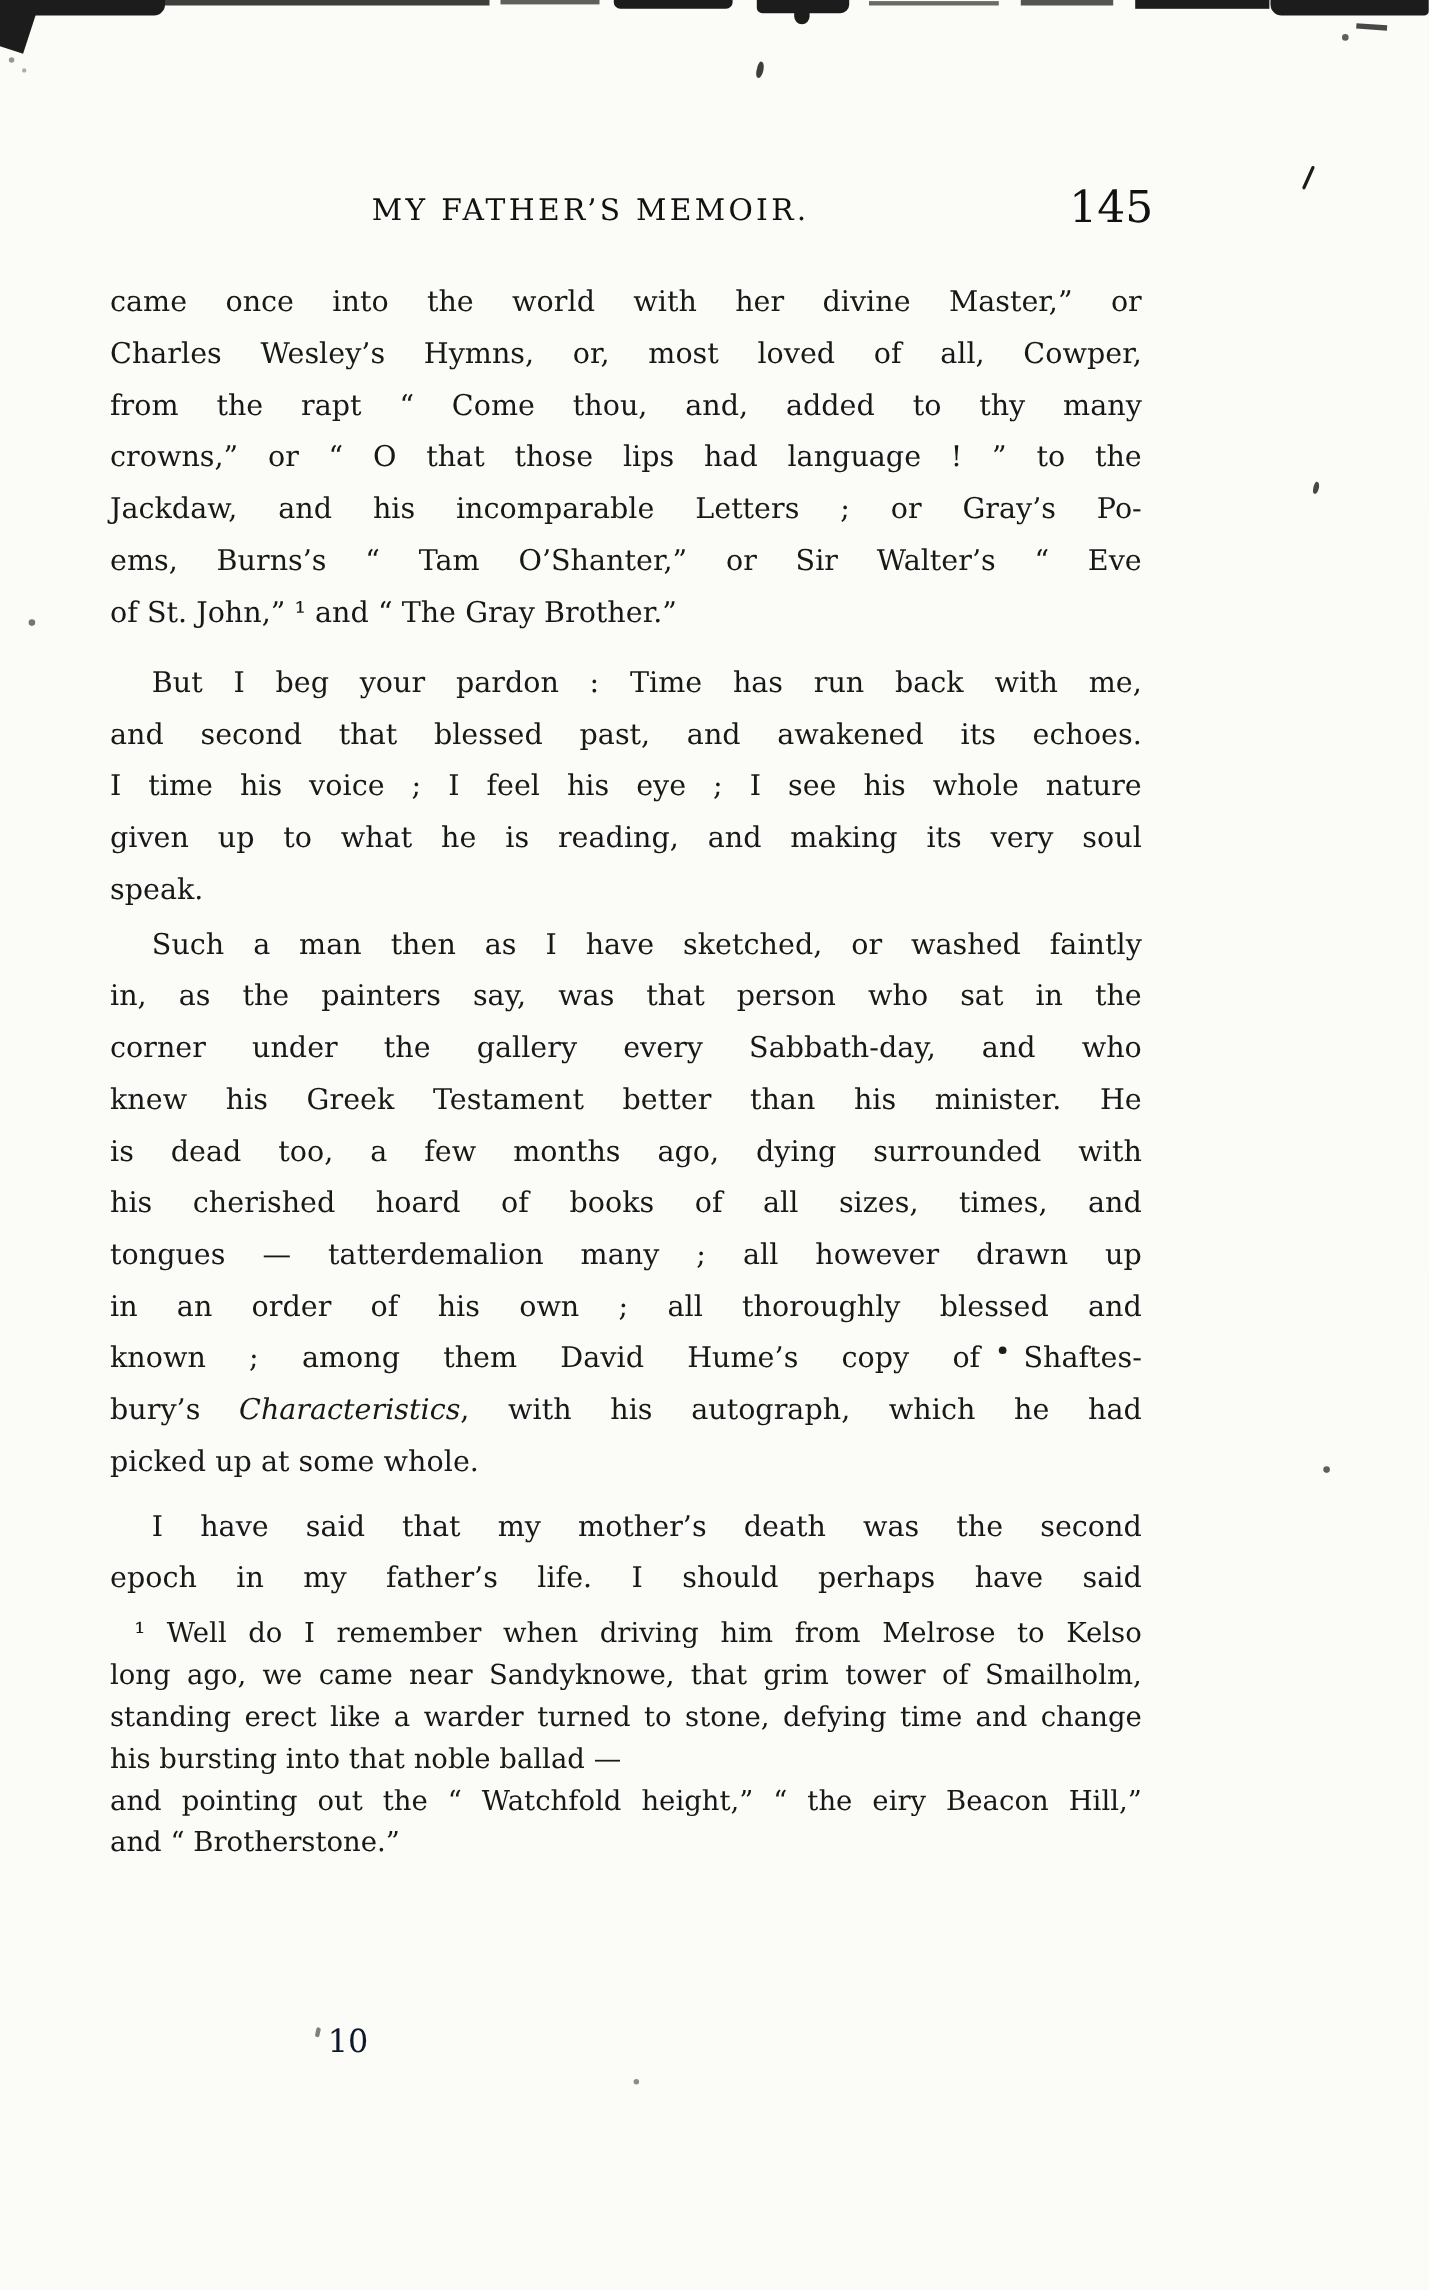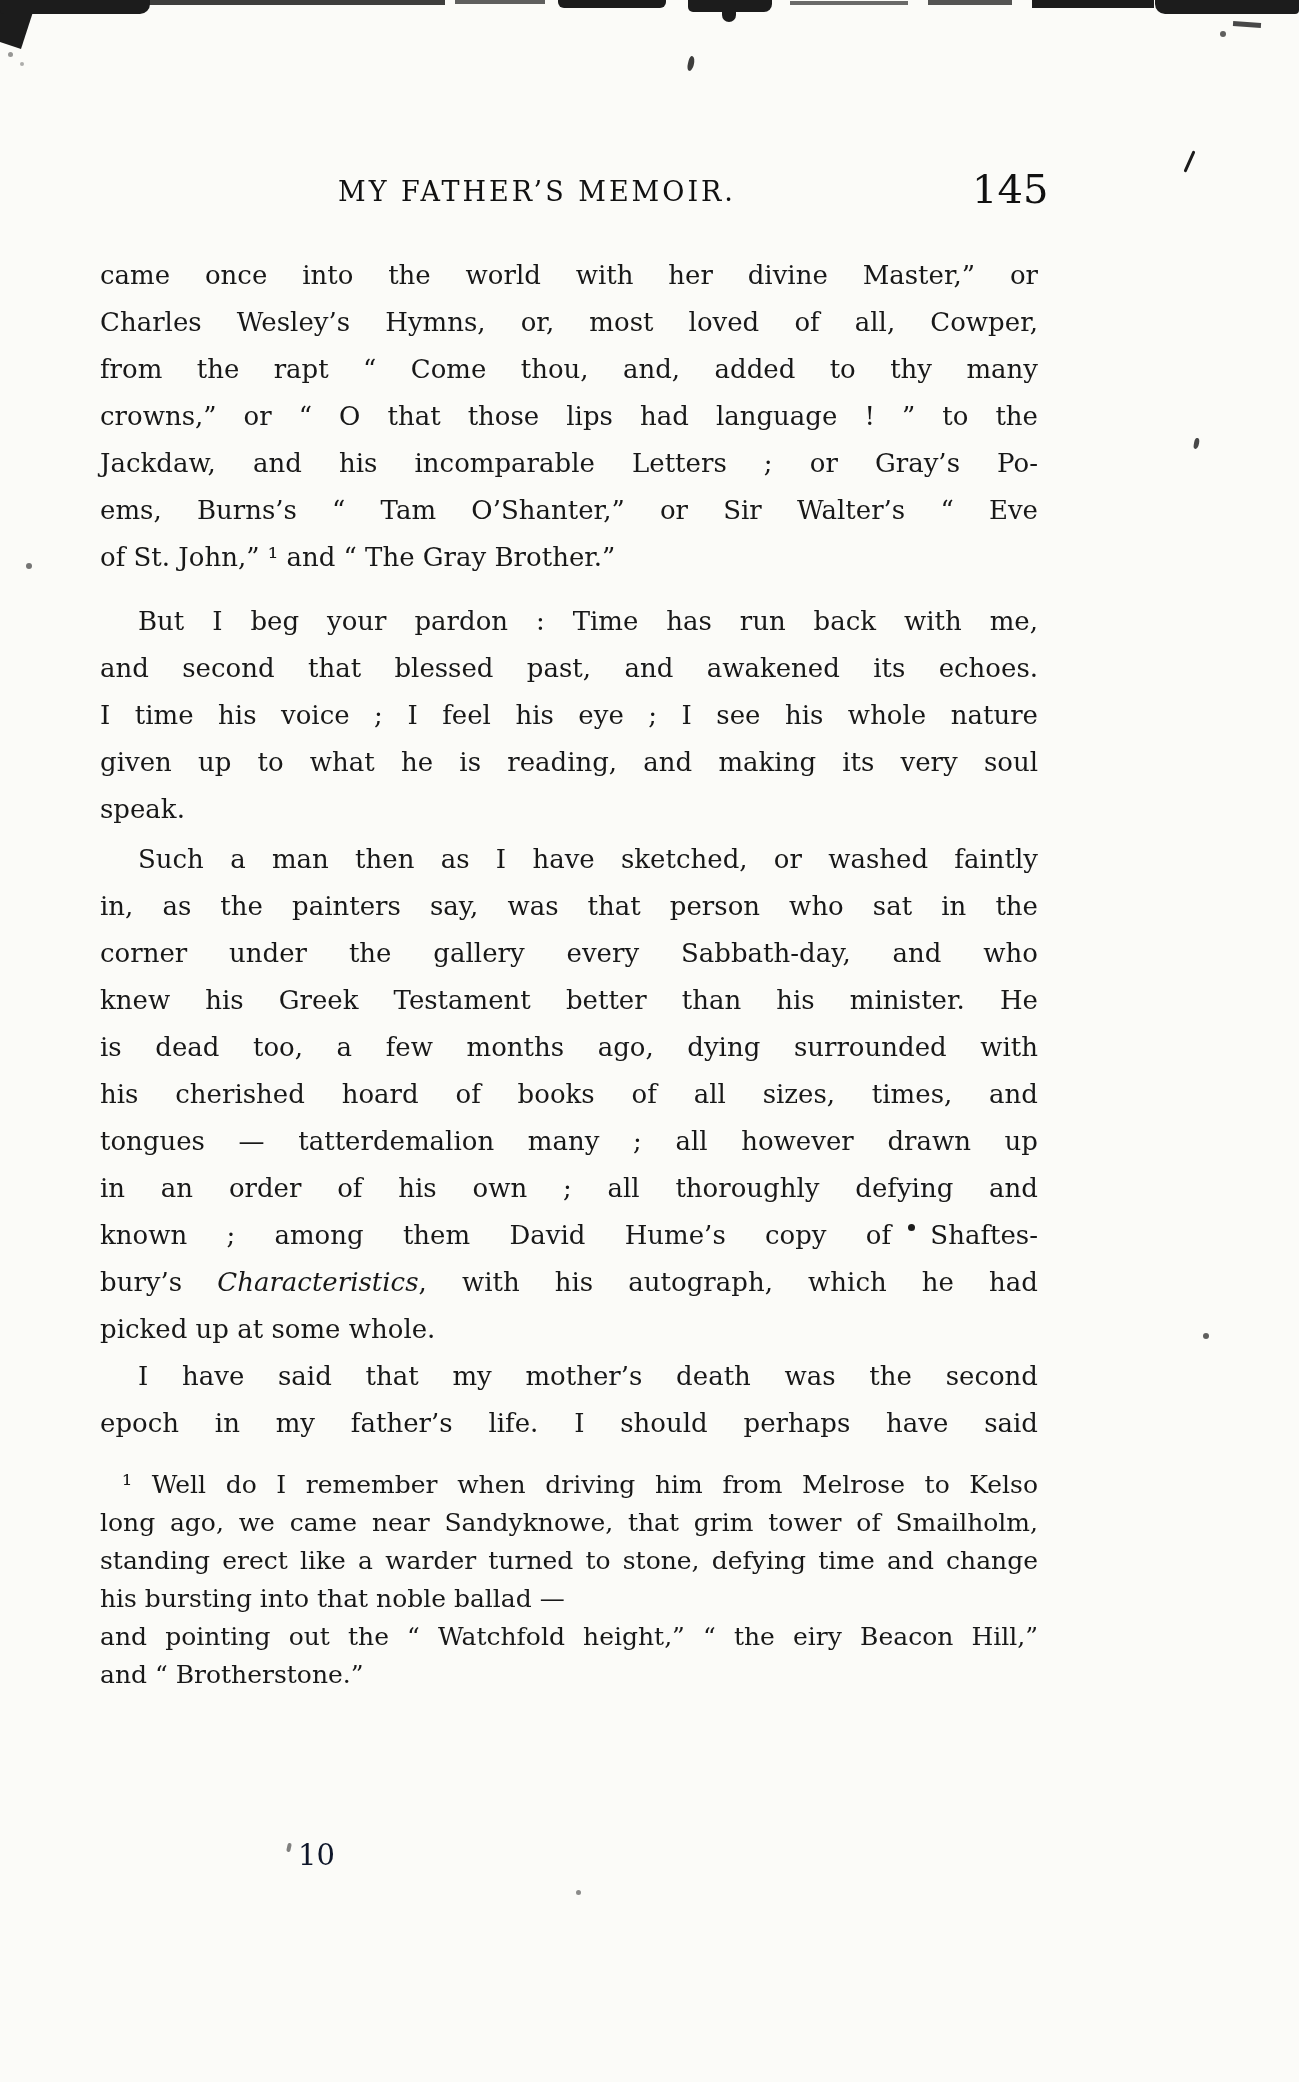--- a/index.html
+++ b/index.html
@@ -27,21 +27,21 @@
   .body-text { position:absolute; left:100px; top:252px; width:938px; }
   .bline {
     font-size:26px; line-height:47px; height:47px;
     text-align:justify; text-align-last:justify; text-justify:inter-word;
     white-space:normal; overflow:visible;
   }
   .bline.endline { text-align-last:left; }
   .para.ind > .bline:first-child { text-indent:38px; }
   .para.m-lg { margin-top:17px; }
   .para.m-sm { margin-top:3px; }
-  .para.m-md { margin-top:0; }
+  .para.m-md { margin-top:12px; }
   
   .footnote { position:absolute; left:100px; top:1466px; width:938px; }
   .fline {
     font-size:25px; line-height:38px; height:38px;
     text-align:justify; text-align-last:justify; text-justify:inter-word;
   }
   .fline.endline { text-align-last:left; }
   .footnote .fnpara > .fline:first-child { text-indent:22px; }
   .verse-block { margin-top:8px; margin-bottom:5px; }
   .vline {
@@ -115,21 +115,21 @@
     </div>
 
     <div class="para ind m-sm">
       <div class="bline">Such a man then as I have sketched, or washed faintly</div>
       <div class="bline">in, as the painters say, was that person who sat in the</div>
       <div class="bline">corner under the gallery every Sabbath-day, and who</div>
       <div class="bline">knew his Greek Testament better than his minister.  He</div>
       <div class="bline">is dead too, a few months ago, dying surrounded with</div>
       <div class="bline">his cherished hoard of books of all sizes, times, and</div>
       <div class="bline">tongues — tatterdemalion many ; all however drawn up</div>
-      <div class="bline">in an order of his own ; all thoroughly defying and</div>
+      <div class="bline">in an order of his own ; all thoroughly blessed and</div>
       <div class="bline">known ; among them David Hume’s copy of Shaftes-</div>
       <div class="bline"><span>bury’s </span><i>Characteristics</i><span>, with his autograph, which he had</span></div>
       <div class="bline endline">picked up at some whole.</div>
     </div>
 
     <div class="para ind m-md">
       <div class="bline">I have said that my mother’s death was the second</div>
       <div class="bline">epoch in my father’s life.  I should perhaps have said</div>
     </div>
 

